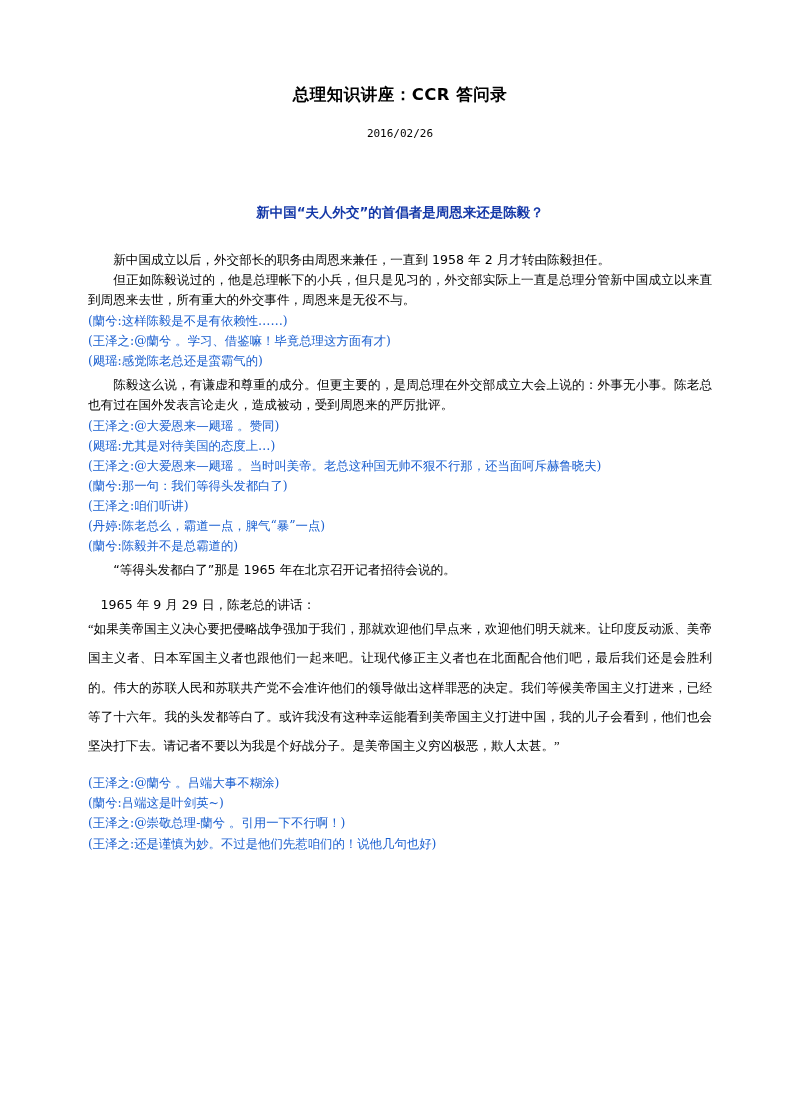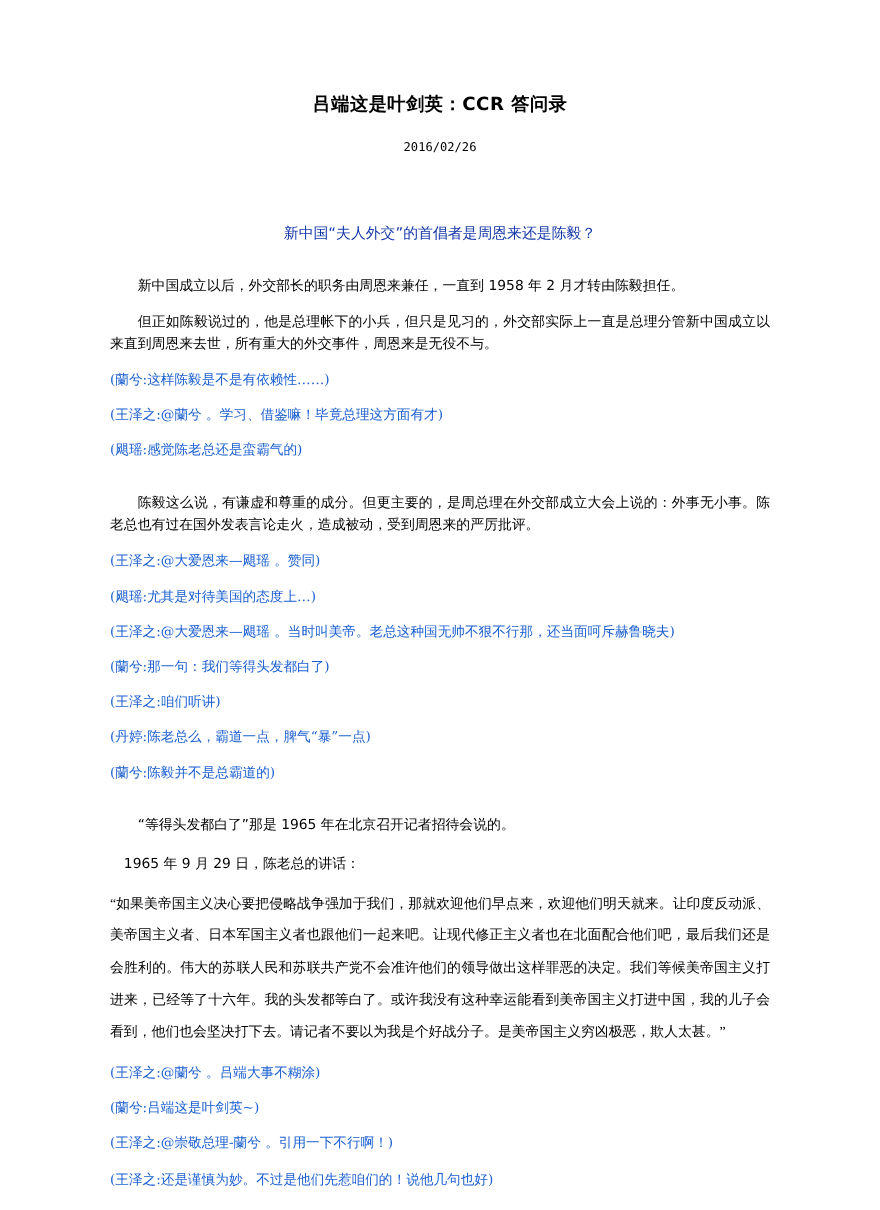--- a/index.html
+++ b/index.html
@@ -35,29 +35,29 @@
     font-family: "DejaVu Sans Mono", monospace;
     font-size: 11px;
     margin: 14px 0 0 0;
     line-height: 1.6;
   }
   .section-heading {
     text-align: center;
     color: #1438a8;
     font-family: "DejaVu Sans", sans-serif;
     font-size: 13.5px;
-    font-weight: 400;
+    font-weight: 700;
     margin: 58px 0 0 0;
     line-height: 1.7;
   }
   .body-block {
     margin-top: 26px;
   }
   p {
-    margin: 12px;
+    margin: 0;
   }
   .para {
     font-family: "DejaVu Sans", sans-serif;
     font-size: 12.6px;
     line-height: 1.62;
     text-align: justify;
     text-justify: inter-ideograph;
   }
   .para.indent {
     text-indent: 2em;
@@ -84,21 +84,21 @@
   .spacer-xs { height: 4px; }
   .tail-chat {
     margin-top: 12px;
   }
 </style>
 </head>
 <body>
 
 <div class="page">
 
-  <h1 class="doc-title">吕端这是叶剑英：CCR 答问录</h1>
+  <h1 class="doc-title">总理知识讲座：CCR 答问录</h1>
 
   <p class="doc-date">2016/02/26</p>
 
   <h2 class="section-heading">新中国“夫人外交”的首倡者是周恩来还是陈毅？</h2>
 
   <div class="body-block">
 
     <p class="para indent">新中国成立以后，外交部长的职务由周恩来兼任，一直到 1958 年 2 月才转由陈毅担任。</p>
     <p class="para indent">但正如陈毅说过的，他是总理帐下的小兵，但只是见习的，外交部实际上一直是总理分管新中国成立以来直到周恩来去世，所有重大的外交事件，周恩来是无役不与。</p>
 

